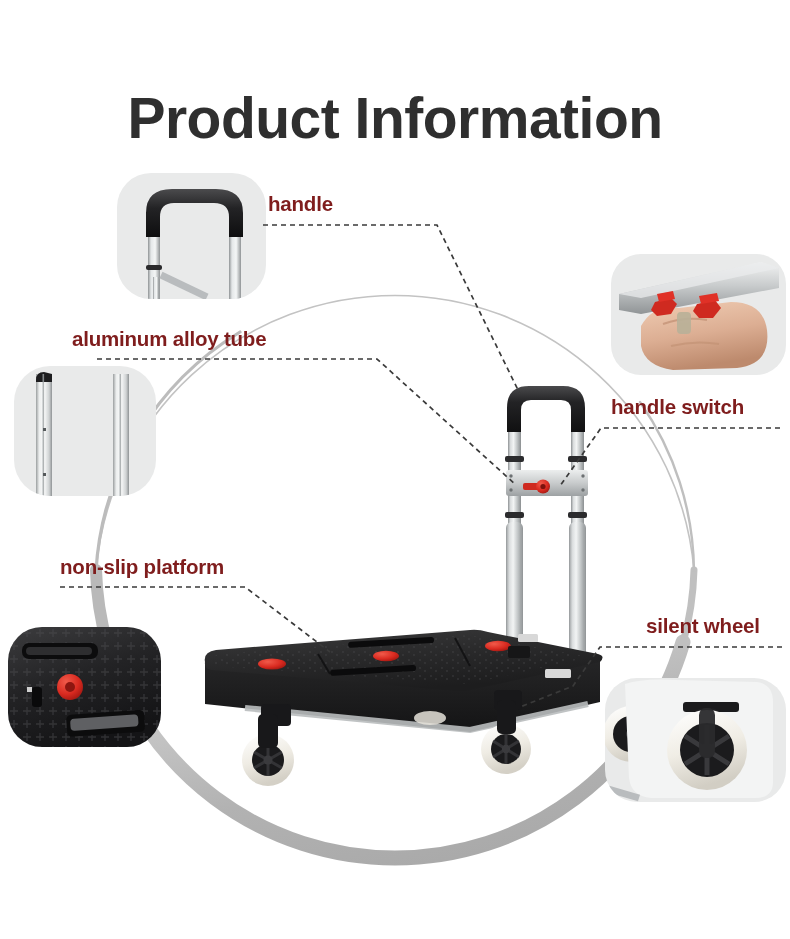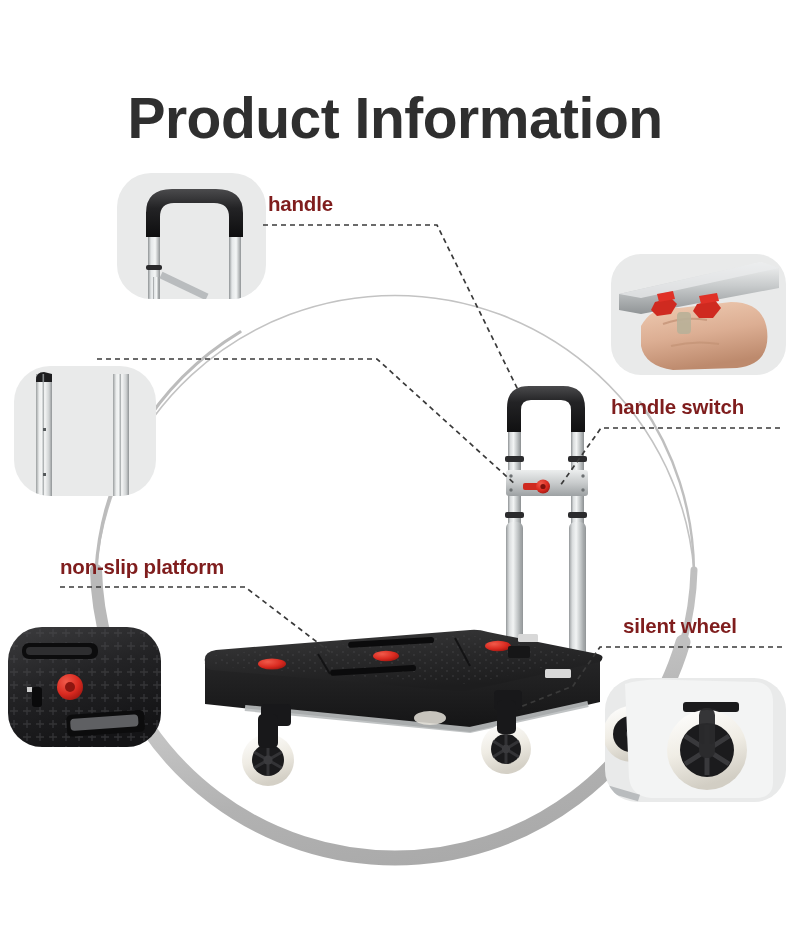--- a/index.html
+++ b/index.html
@@ -27,21 +27,21 @@
     font-size:20.5px;
     font-weight:700;
     color:#7f1d1d;
     white-space:nowrap;
     letter-spacing:-0.2px;
   }
   #label-handle        {left:268px;top:150px;}
   #label-alloy-tube    {left:72px;  top:285px;}
   #label-handle-switch {left:611px;top:353px;}
   #label-platform      {left:60px;  top:513px;}
-  #label-silent-wheel  {left:623px;top:572px;}
+  #label-silent-wheel  {left:646px;top:572px;}
 
   
   .inset{
     position:absolute;
     background:#e9eaea;
     overflow:hidden;
   }
   #inset-handle      {left:117px;top:131px;width:149px;height:126px;border-radius:34px;}
   #inset-alloy-tube  {left:14px; top:324px;width:142px;height:130px;border-radius:36px;}
   #inset-switch      {left:611px;top:212px;width:175px;height:121px;border-radius:30px;}
@@ -360,20 +360,21 @@
       <path d="M 780 386 L 601 386 L 560 444"></path>
 
       <path d="M 60 545 L 245 545 L 330 610"></path>
 
       <path d="M 782 605 L 600 605 L 573 644 L 520 665"></path>
     </g>
   </svg>
 
   <div class="callout-label" id="label-handle">handle</div>
 
+  <div class="callout-label" id="label-alloy-tube">aluminum alloy tube</div>
 
   <div class="callout-label" id="label-handle-switch">handle switch</div>
 
   <div class="callout-label" id="label-platform">non-slip platform</div>
 
   <div class="callout-label" id="label-silent-wheel">silent wheel</div>
 
 </div>
 
 </body></html>

